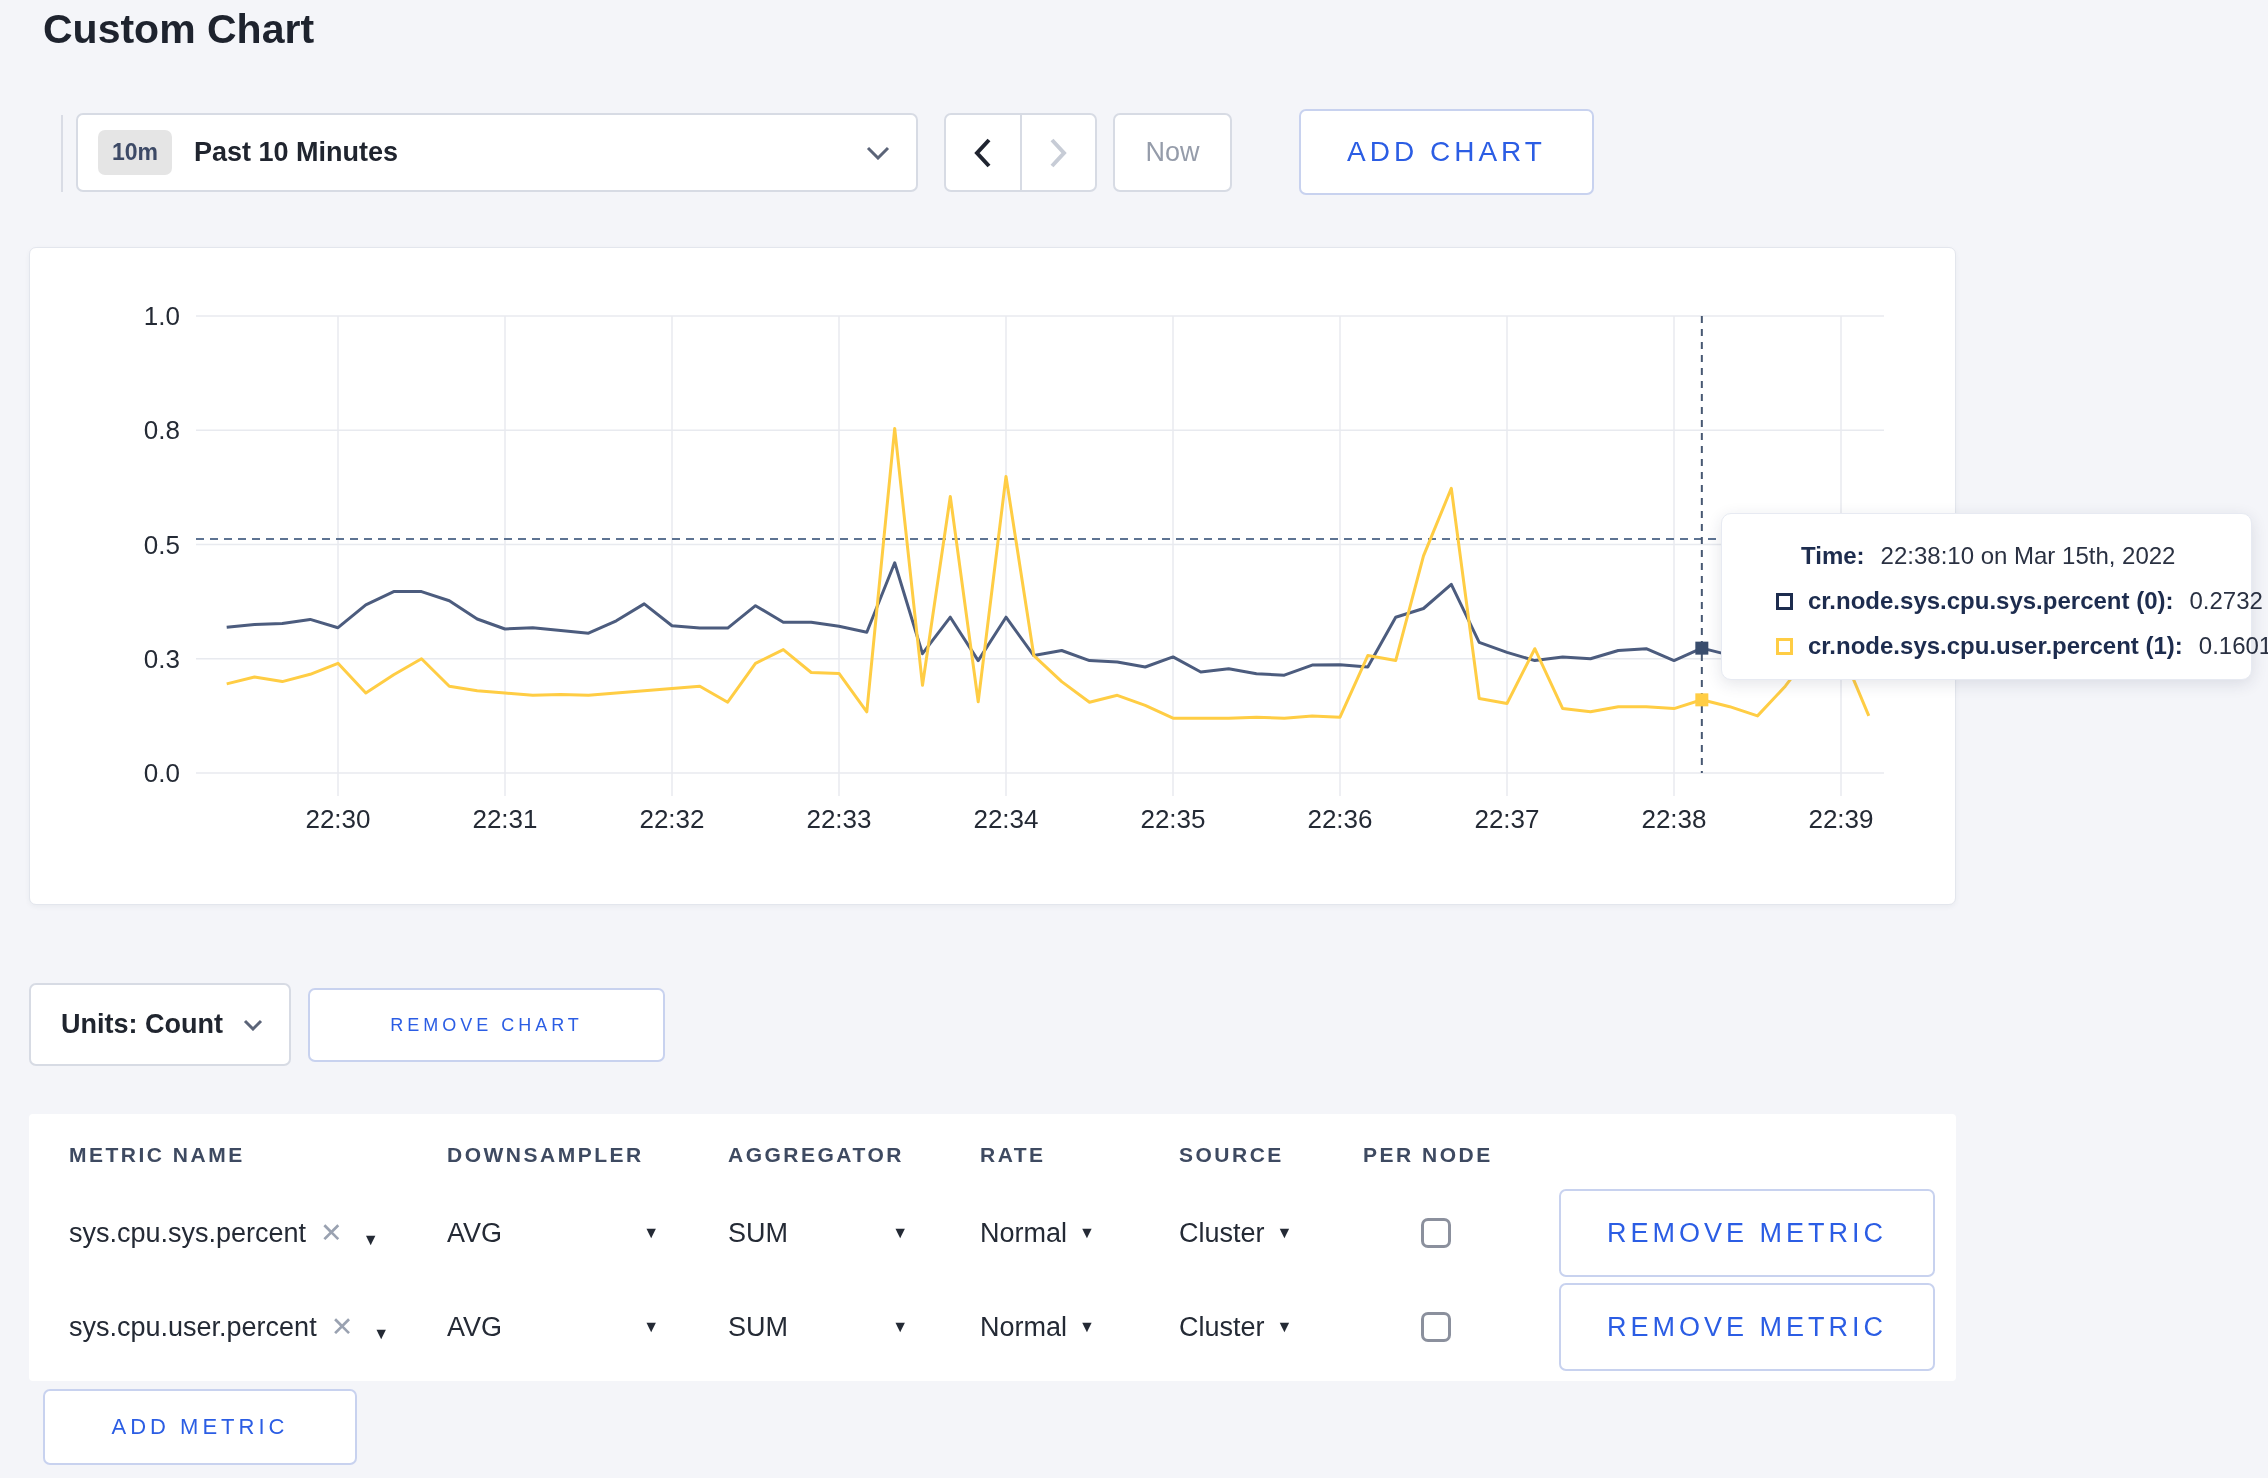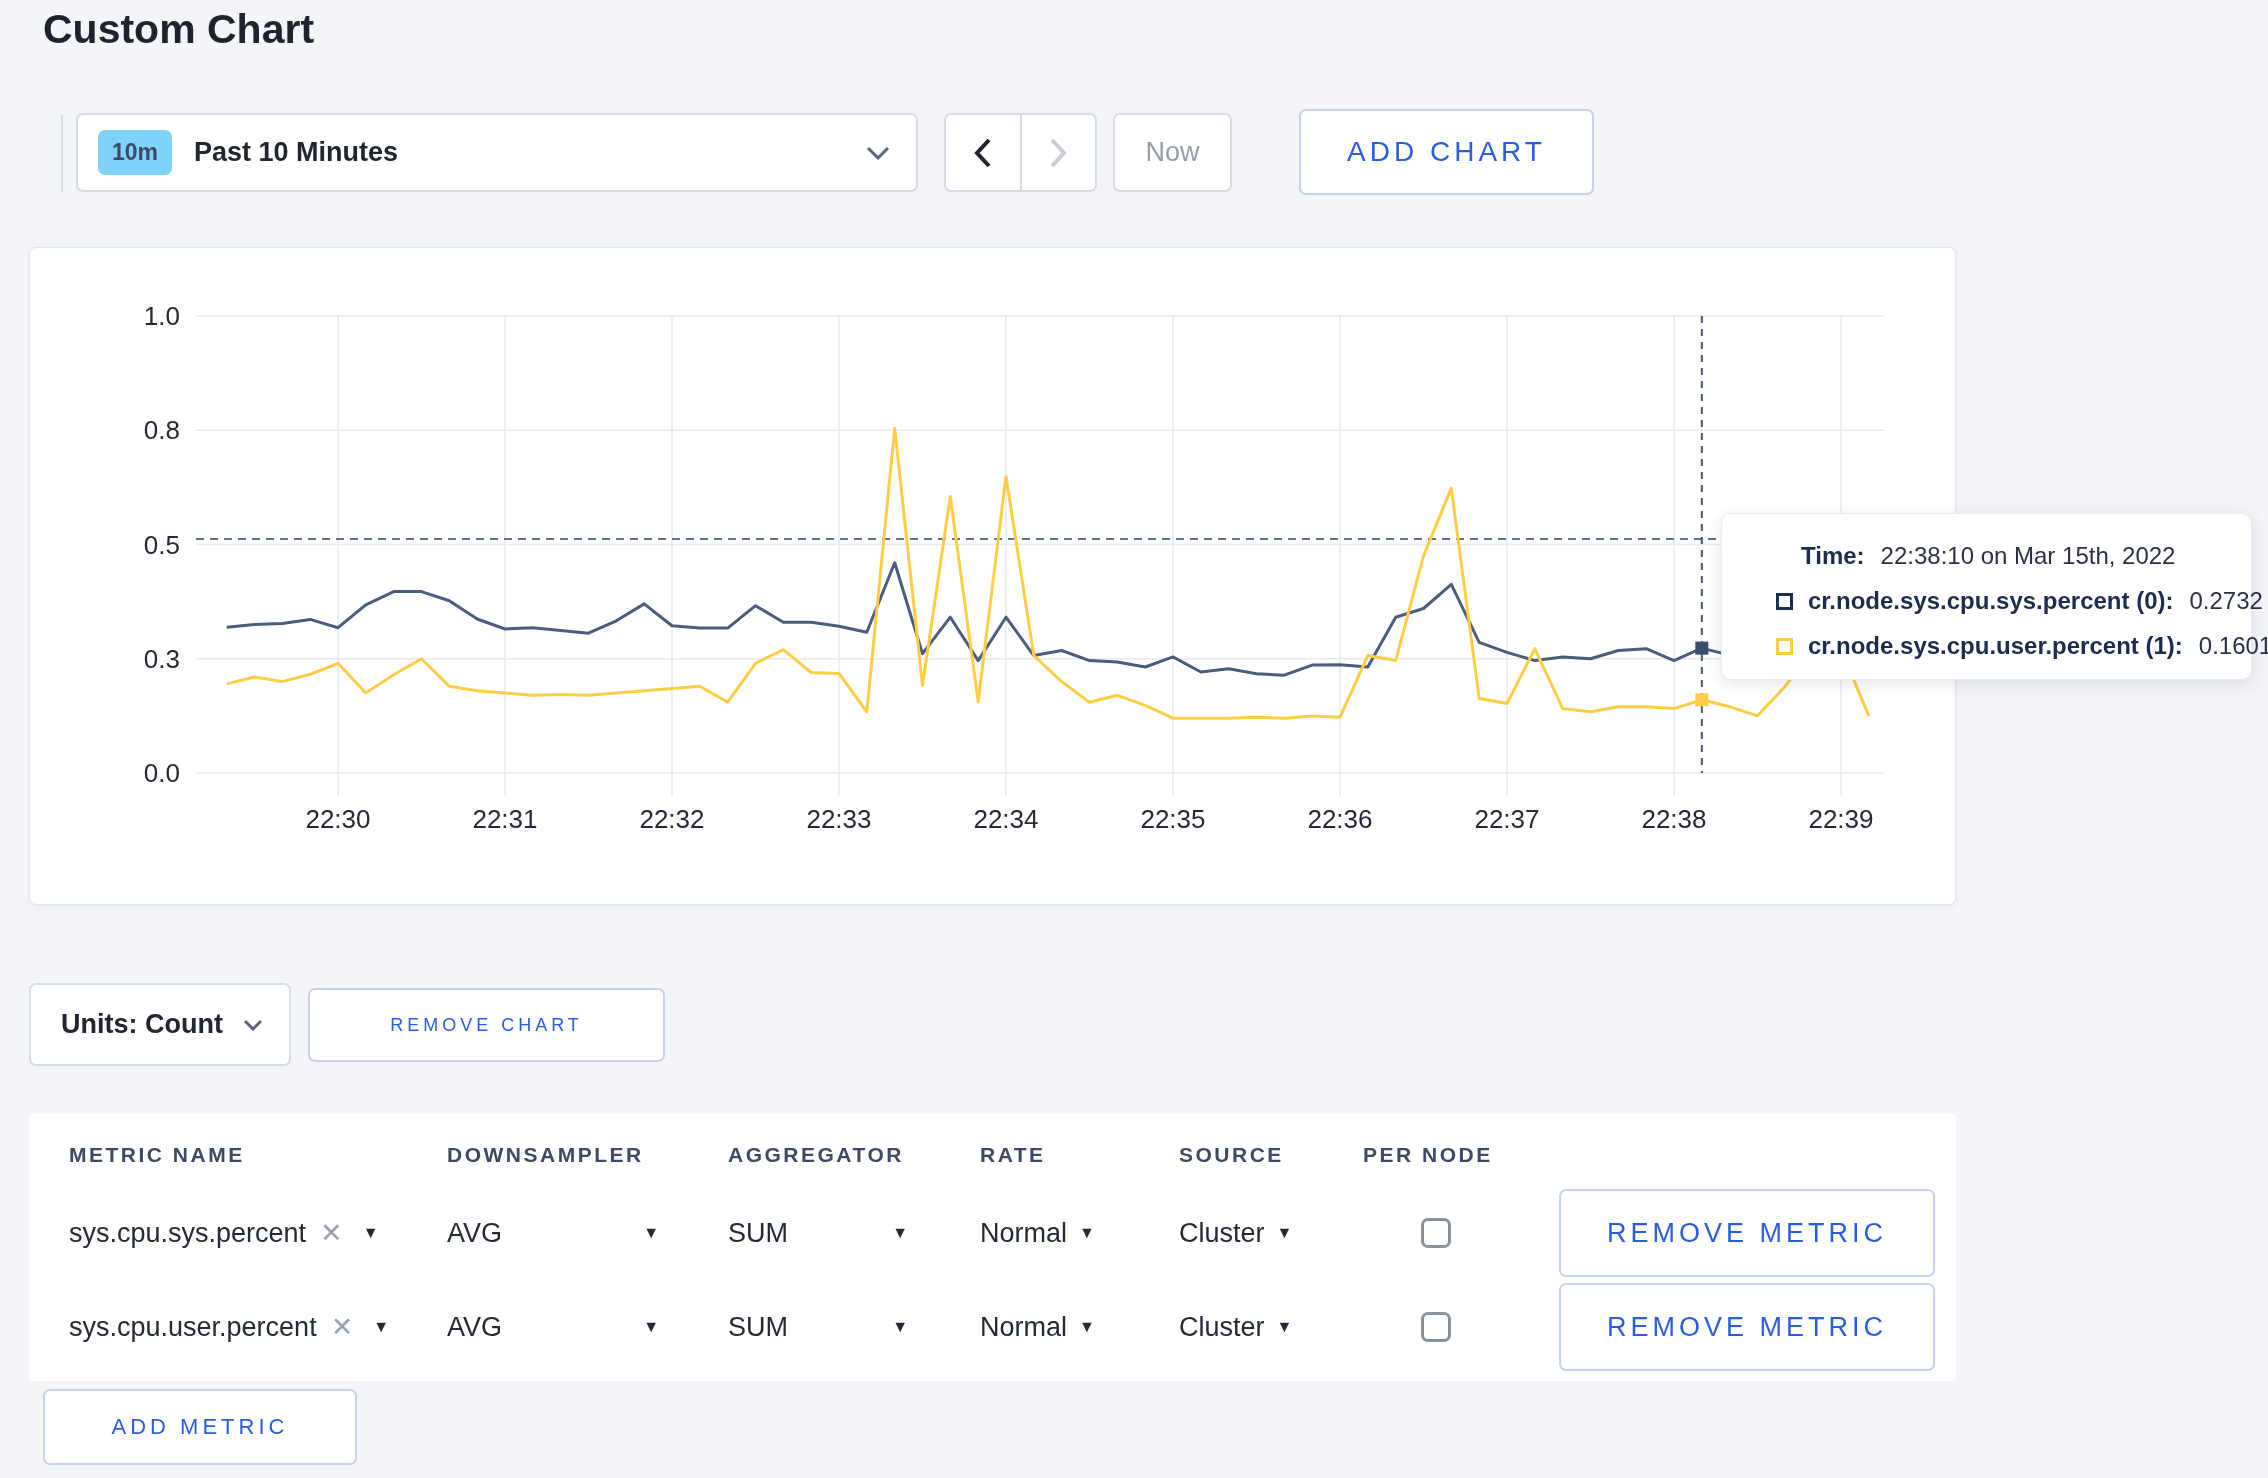--- a/index.html
+++ b/index.html
@@ -21,21 +21,21 @@
   
   #toolbar-divider {
     position:absolute; left:61px; top:115px; width:2px; height:77px; background:#d9dce5;
   }
   .ctl { background:#fff; border:2px solid #d7dbe4; border-radius:7px; }
   #time-select {
     position:absolute; left:76px; top:113px; width:842px; height:79px;
     display:flex; align-items:center; cursor:pointer;
   }
   #time-badge {
-    margin-left:20px; background:#7dd3fc; color:#3d4a66;
+    margin-left:20px; background:#e5e5e5; color:#3d4a66;
     font-size:23px; font-weight:700; border-radius:7px;
     padding:9px 14px;
   }
   #time-label { margin-left:22px; font-size:27px; font-weight:600; color:#20252f; }
   #time-chevron { margin-left:auto; margin-right:26px; }
 
   #nav-group {
     position:absolute; left:944px; top:113px; width:153px; height:79px;
     display:flex;
   }
@@ -100,21 +100,21 @@
   .tbl-grid {
     display:grid;
     grid-template-columns:378px 281px 252px 199px 184px 196px 1fr;
     align-items:center; padding-left:40px;
   }
   #tbl-header { height:72px; padding-top:10px; }
   .th {
     font-size:21px; font-weight:700; letter-spacing:2.5px; color:#3e4a61;
   }
   .tbl-row { height:94px; }
-  .cell-name { display:flex; align-items:center; font-size:27px; }
+  .cell-name { display:flex; align-items:flex-end; font-size:27px; }
   .close-x { color:#9aa2b1; font-size:27px; margin-left:14px; cursor:pointer; }
   .caret { color:#242a35; font-size:16px; cursor:pointer; }
   .cell-name .caret { margin-left:20px; }
   .select-box { display:flex; align-items:center; font-size:27px; cursor:pointer; }
   .select-box .caret { margin-left:auto; }
   .sel-downsampler { width:212px; }
   .sel-aggregator { width:180px; }
   .sel-inline .caret { margin-left:12px; }
   .checkbox {
     width:30px; height:30px; margin-left:58px;

